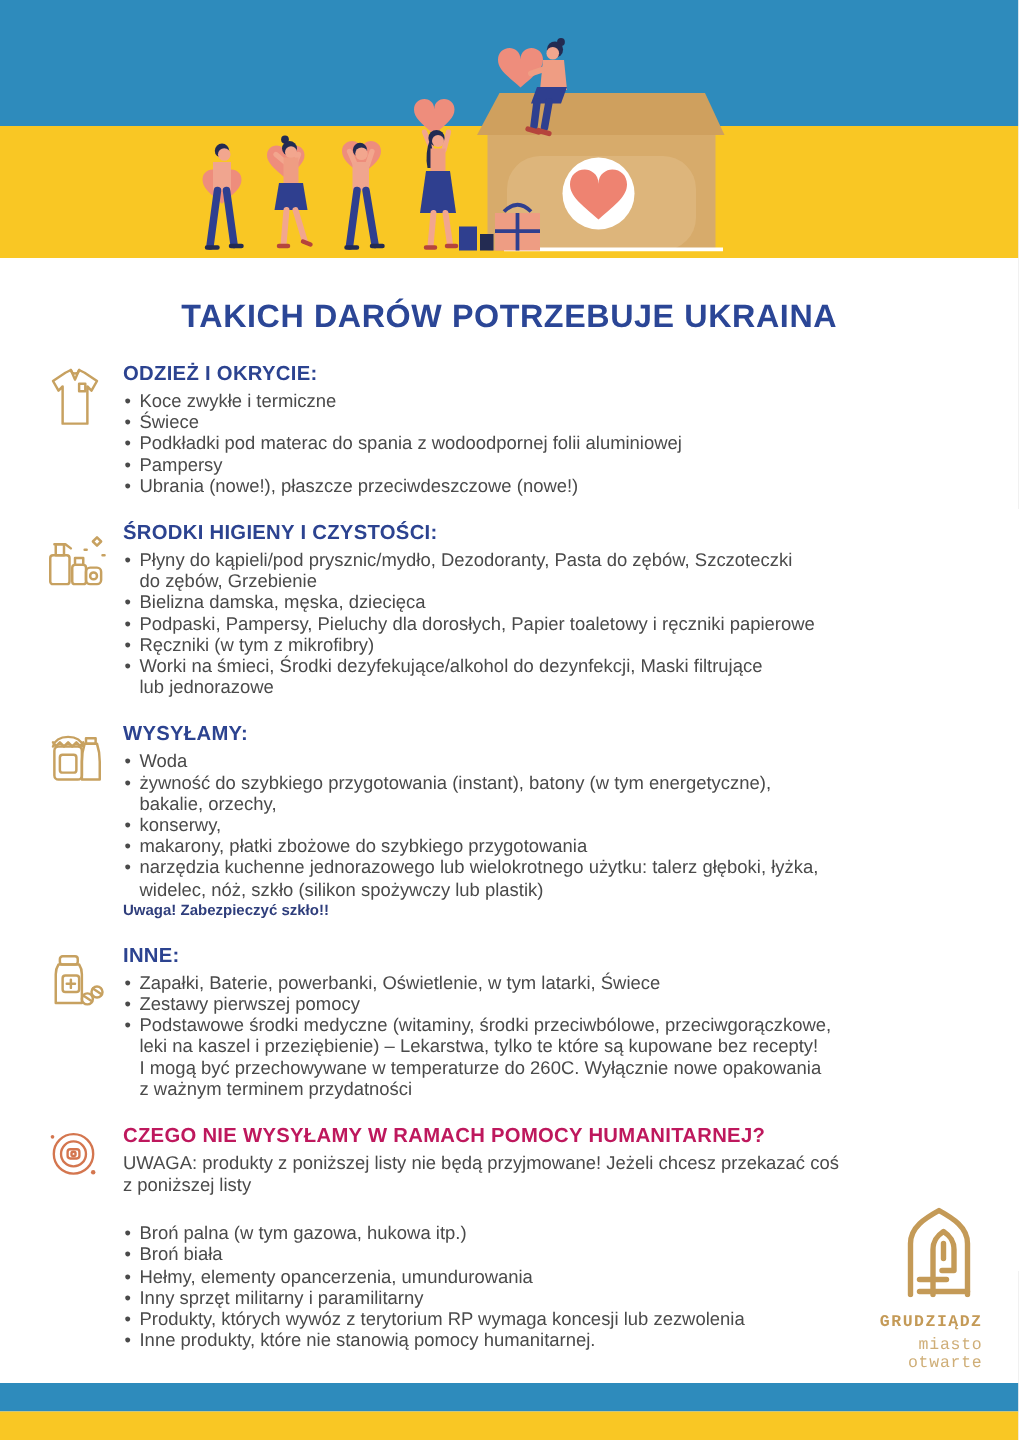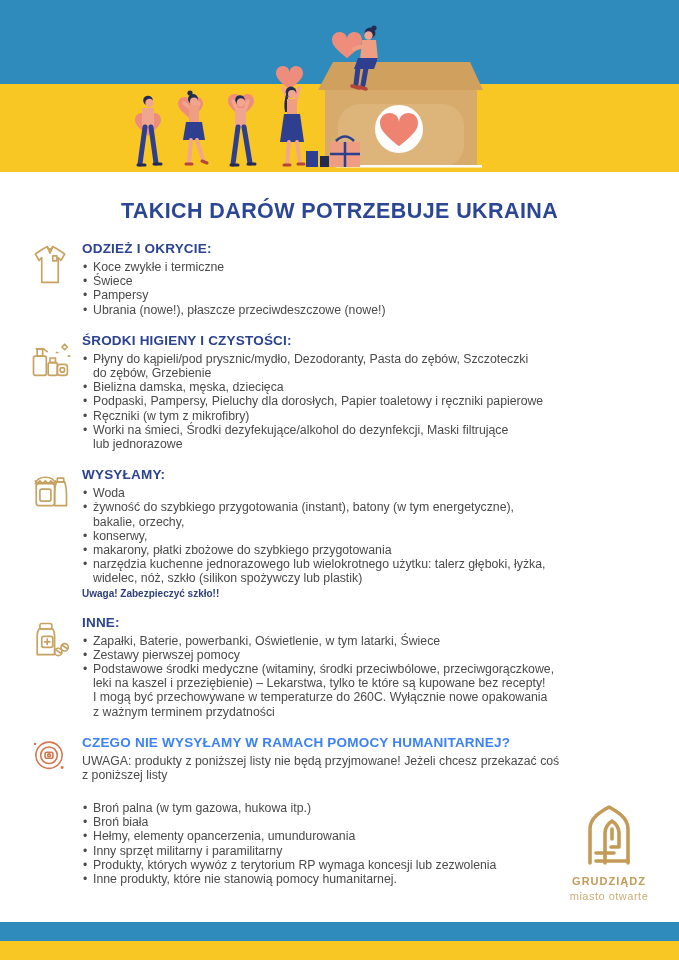--- a/index.html
+++ b/index.html
@@ -25,21 +25,21 @@
   .sec { display: flex; margin-bottom: 16px; }
   .sec-icon { width: 54px; flex: none; padding-top: 1px; }
   .sec-body { flex: 1; }
   .heading {
     margin: 0 0 4px;
     font-size: 13.5px;
     font-weight: 800;
     color: #2c4390;
     letter-spacing: .2px;
   }
-  .heading.orange { color: #3b82f6; }
+  .heading.orange { color: #be185d; }
   ul.items { list-style: none; margin: 0; padding: 0; }
   ul.items li {
     position: relative;
     padding-left: 11px;
     font-size: 12.3px;
     line-height: 14.2px;
     color: #4a4a4a;
     white-space: pre-line;
   }
   ul.items li::before {
@@ -57,21 +57,22 @@
     margin: 0 0 18px;
     font-size: 12.3px;
     line-height: 14.6px;
     color: #4a4a4a;
     white-space: pre-line;
   }
   .logo {
     position: absolute;
     top: 803px; right: 24px;
     width: 92px;
-    text-align: center;
+    text-align: right;
+    font-family: Liberation Mono, monospace;
   }
   .logo-name {
     color: #c49a57;
     font-weight: 800;
     font-size: 11px;
     letter-spacing: 1px;
     margin-top: 6px;
   }
   .logo-tag {
     color: #cfae77;
@@ -175,20 +176,21 @@
           <path d="M17,6 L21,4 C22,7.5 26,7.5 27,4 L31,6 L40,12 L36,19 L33,16 L33,43 L15,43 L15,16 L12,19 L8,12 Z"></path>
           <path d="M21,4 L24,11 L27,4"></path>
           <rect x="27" y="14" width="4.5" height="5.5"></rect>
         </svg>
       </div>
       <div class="sec-body">
         <h2 class="heading">ODZIEŻ I OKRYCIE:</h2>
         <ul class="items">
           <li>Koce zwykłe i termiczne</li>
           <li>Świece</li>
+          <li>Podkładki pod materac do spania z wodoodpornej folii aluminiowej</li>
           <li>Pampersy</li>
           <li>Ubrania (nowe!), płaszcze przeciwdeszczowe (nowe!)</li>
         </ul>
       </div>
     </section>
 
     <section class="sec">
       <div class="sec-icon">
         <svg width="44" height="48" viewBox="0 0 48 48" fill="none" stroke="#c7a160" stroke-width="1.8" stroke-linejoin="round" stroke-linecap="round">
           <path d="M9,14 h8 l4,3"></path>

